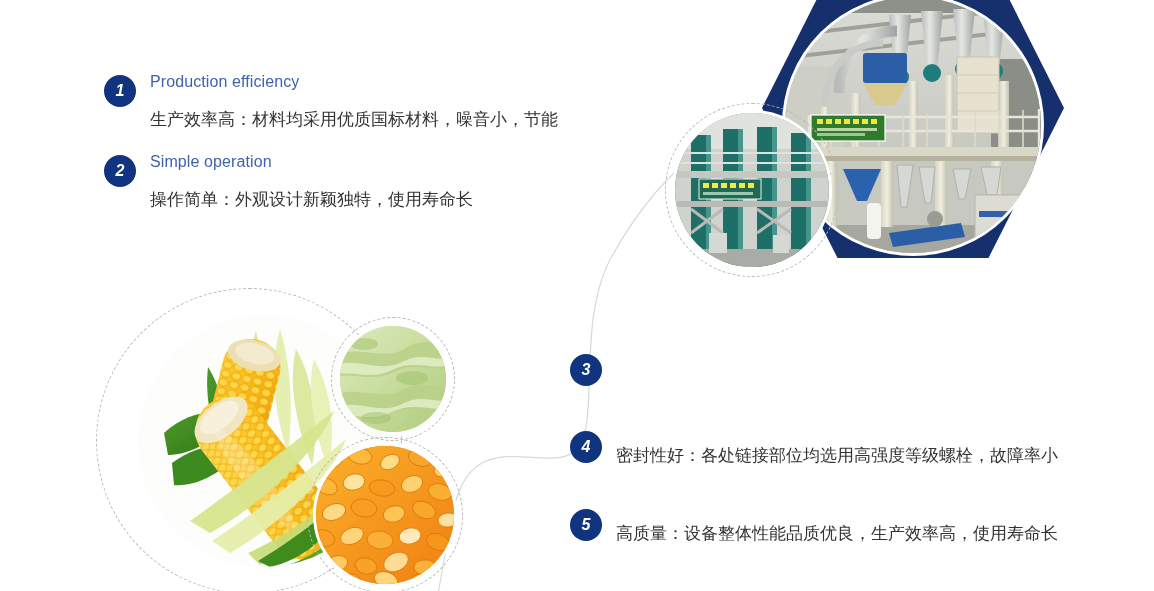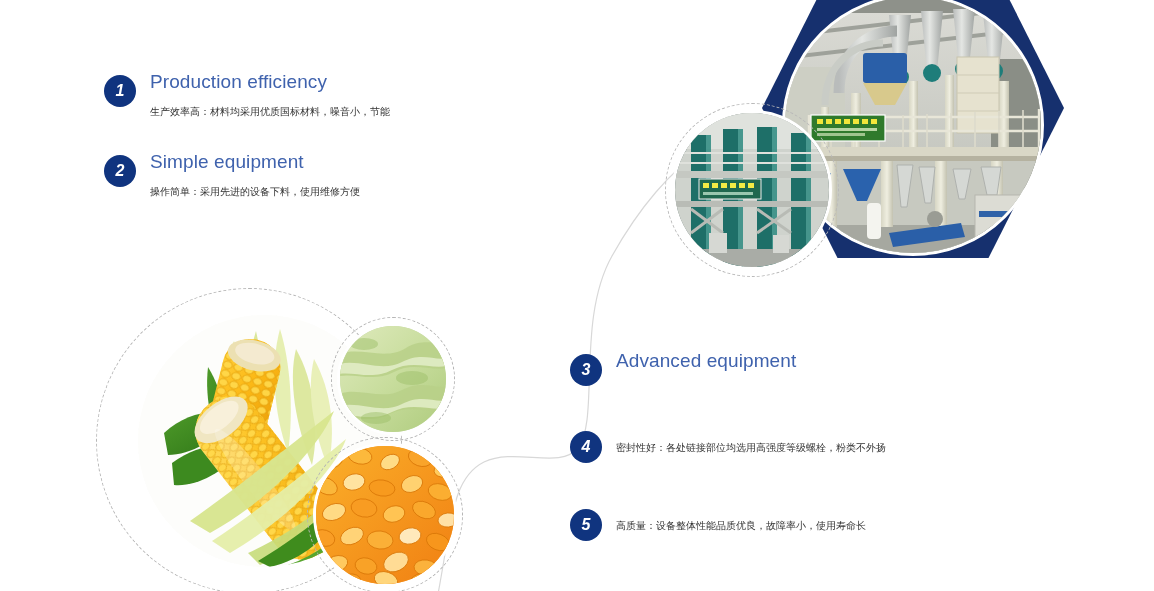--- a/index.html
+++ b/index.html
@@ -37,31 +37,31 @@
     font-weight: bold;
     font-size: 16px;
     line-height: 32px;
     text-align: center;
     letter-spacing: 0;
     margin-top: 3px;
   }
   .feat-text { padding-top: 0; }
   .feat-title {
     color: #3f62ad;
-    font-size: 19px;
+    font-size: 16px;
     line-height: 20px;
     font-weight: normal;
     letter-spacing: 0.1px;
     white-space: nowrap;
   }
   .feat-desc {
     color: #333333;
-    font-size: 10px;
+    font-size: 17px;
     line-height: 24px;
-    margin-top: 8px;
+    margin-top: 16px;
     white-space: nowrap;
   }
 
   
   #feature-1 { left: 104px; top: 72px;  }
   #feature-2 { left: 104px; top: 152px; }
   
   #feature-3 { left: 570px; top: 351px; }
   #feature-4 { left: 570px; top: 428px; }
   #feature-5 { left: 570px; top: 506px; }
@@ -549,39 +549,38 @@
     <div class="badge">1</div>
     <div class="feat-text">
       <div class="feat-title">Production efficiency</div>
       <div class="feat-desc">生产效率高：材料均采用优质国标材料，噪音小，节能</div>
     </div>
   </div>
 
   <div class="feature" id="feature-2">
     <div class="badge">2</div>
     <div class="feat-text">
-      <div class="feat-title">Simple equipment</div>
-      <div class="feat-desc">操作简单：采用先进的设备下料，使用维修方便</div>
+      <div class="feat-title">Simple operation</div>
+      <div class="feat-desc">操作简单：外观设计新颖独特，使用寿命长</div>
     </div>
   </div>
 
   <div class="feature" id="feature-3">
     <div class="badge">3</div>
     <div class="feat-text">
-      <div class="feat-title">Advanced equipment</div>
     </div>
   </div>
 
   <div class="feature" id="feature-4">
     <div class="badge">4</div>
     <div class="feat-text">
-      <div class="feat-desc">密封性好：各处链接部位均选用高强度等级螺栓，粉类不外扬</div>
+      <div class="feat-desc">密封性好：各处链接部位均选用高强度等级螺栓，故障率小</div>
     </div>
   </div>
 
   <div class="feature" id="feature-5">
     <div class="badge">5</div>
     <div class="feat-text">
-      <div class="feat-desc">高质量：设备整体性能品质优良，故障率小，使用寿命长</div>
+      <div class="feat-desc">高质量：设备整体性能品质优良，生产效率高，使用寿命长</div>
     </div>
   </div>
 
 </div>
 
 </body></html>

